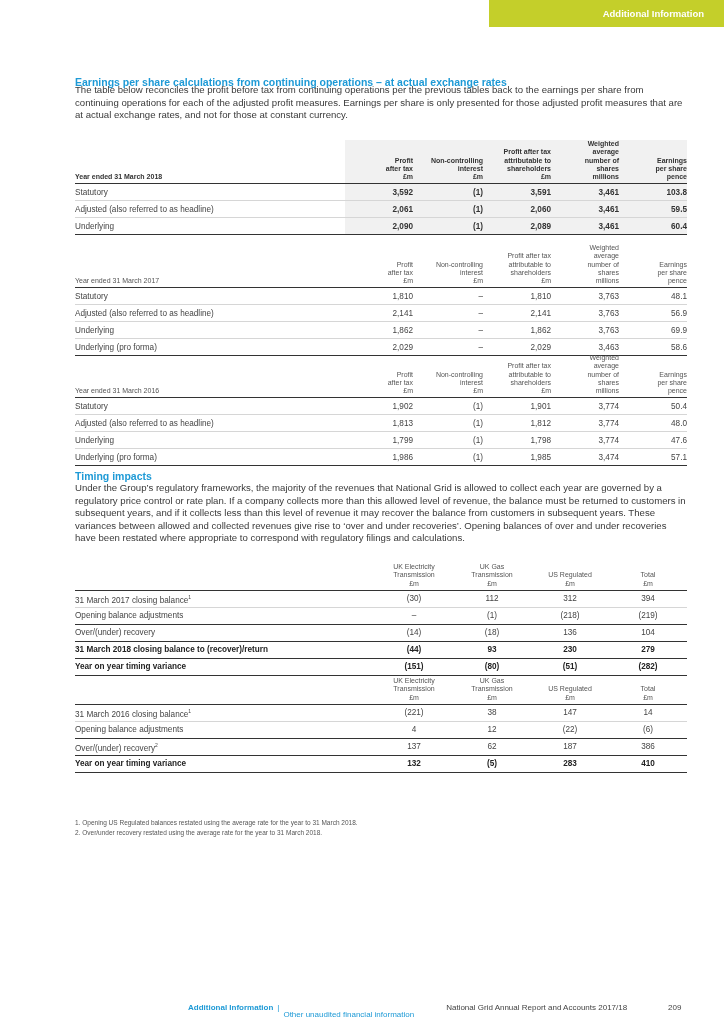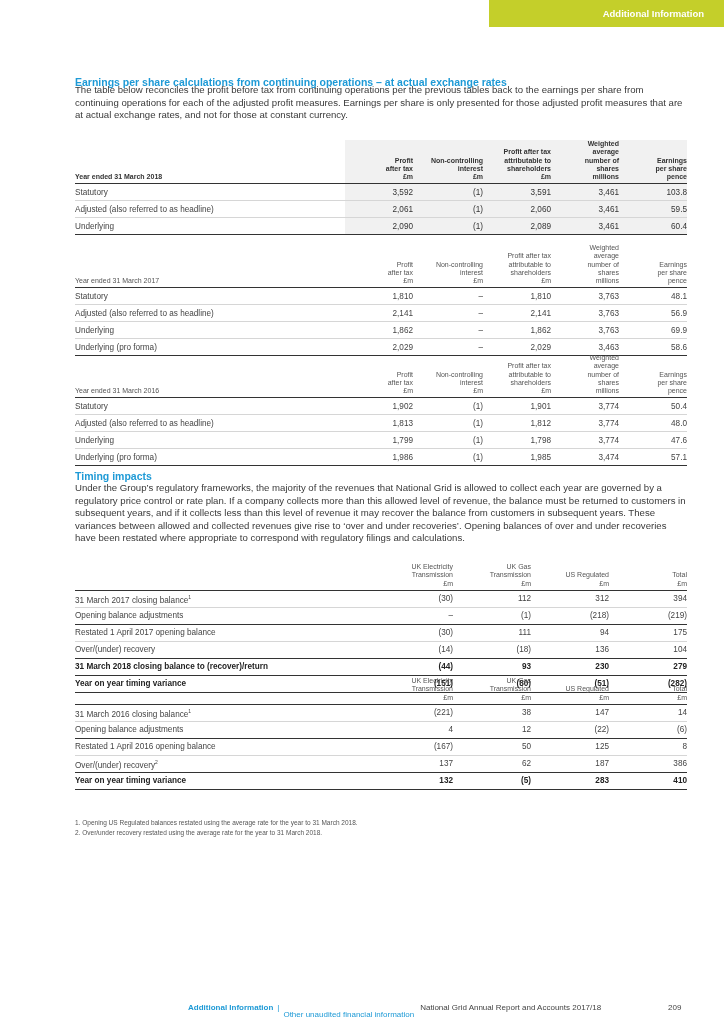--- a/index.html
+++ b/index.html
@@ -22,37 +22,37 @@
     position: absolute; left: 75px; width: 612px; border-collapse: collapse; font-size: 8.2px; color: #444;
   }
   table.tbl th { font-weight: normal; vertical-align: bottom; text-align: right; padding: 0 0 2px 0; line-height: 8.3px; font-size: 7px; color: #555; }
   table.tbl th.lbl { text-align: left; }
   table.tbl thead tr { border-bottom: 1.3px solid #333; }
   table.tbl td { height: 16px; padding: 0; text-align: right; border-bottom: 0.5px solid #d6d6d6; }
   table.tbl td.lbl { text-align: left; }
   table.tbl tbody tr:last-child td { border-bottom: 1.3px solid #333; }
   
   table.t2018 th { font-weight: bold; color: #333; }
-  table.t2018 td.num { font-weight: normal; color: #333; margin-left: 19px; }
+  table.t2018 td.num { font-weight: bold; color: #333; margin-left: 19px; }
   table.t2018 .shade { background: #f1f1f1; }
   table.eps td.num, table.eps th.num { width: 68px; }
   table.eps td.num.ncol, table.eps th.num.ncol { width: 70px; }
   
-  table.timing td.num, table.timing th.num { width: 78px; }
+  table.timing td.num, table.timing th.num { width: 78px; text-align: center; }
   table.timing tr.bold td { font-weight: bold; color: #222; }
   table.timing tr.sep td { border-bottom: 1.3px solid #333; margin-top: 48px; }
   .footnotes { position: absolute; left: 75px; top: 818px; font-size: 6.5px; color: #555; line-height: 9.5px; }
   sup { font-size: 5px; }
   .footer {
     position: absolute; top: 996px; left: 188px; font-size: 8px; color: #444; display: flex; align-items: center;
   }
   .footer .fsec { color: #1e9ad6; font-weight: bold; }
   .footer .fsep { color: #1e9ad6; margin: 0 4px; }
   .footer .fsub { color: #1e9ad6; margin-top: 14px; }
-  .footer .fpub { margin-left: 6px; }
+  .footer .fpub { margin-left: 32px; }
   .footer .fpage { position: absolute; left: 480px; width: 40px; }
 </style>
 </head>
 <body>
 
 <div class="top-banner">
   <span>Additional Information</span>
 </div>
 
 <div class="section-title" style="top:76px;">Earnings per share calculations from continuing operations – at actual exchange rates</div>
@@ -212,27 +212,20 @@
         <td class="num">312</td>
         <td class="num">394</td>
       </tr>
       <tr class="sep">
         <td class="lbl">Opening balance adjustments</td>
         <td class="num">–</td>
         <td class="num">(1)</td>
         <td class="num">(218)</td>
         <td class="num">(219)</td>
       </tr>
-      <tr>
-        <td class="lbl">Restated 1 April 2017 opening balance</td>
-        <td class="num">(30)</td>
-        <td class="num">111</td>
-        <td class="num">94</td>
-        <td class="num">175</td>
-      </tr>
       <tr class="sep">
         <td class="lbl">Over/(under) recovery</td>
         <td class="num">(14)</td>
         <td class="num">(18)</td>
         <td class="num">136</td>
         <td class="num">104</td>
       </tr>
       <tr class="sep bold">
         <td class="lbl">31 March 2018 closing balance to (recover)/return</td>
         <td class="num">(44)</td>
@@ -267,27 +260,20 @@
         <td class="num">38</td>
         <td class="num">147</td>
         <td class="num">14</td>
       </tr>
       <tr class="sep">
         <td class="lbl">Opening balance adjustments</td>
         <td class="num">4</td>
         <td class="num">12</td>
         <td class="num">(22)</td>
         <td class="num">(6)</td>
-      </tr>
-      <tr>
-        <td class="lbl">Restated 1 April 2016 opening balance</td>
-        <td class="num">(167)</td>
-        <td class="num">50</td>
-        <td class="num">125</td>
-        <td class="num">8</td>
       </tr>
       <tr class="sep">
         <td class="lbl">Over/(under) recovery<sup>2</sup></td>
         <td class="num">137</td>
         <td class="num">62</td>
         <td class="num">187</td>
         <td class="num">386</td>
       </tr>
       <tr class="bold">
         <td class="lbl">Year on year timing variance</td>

